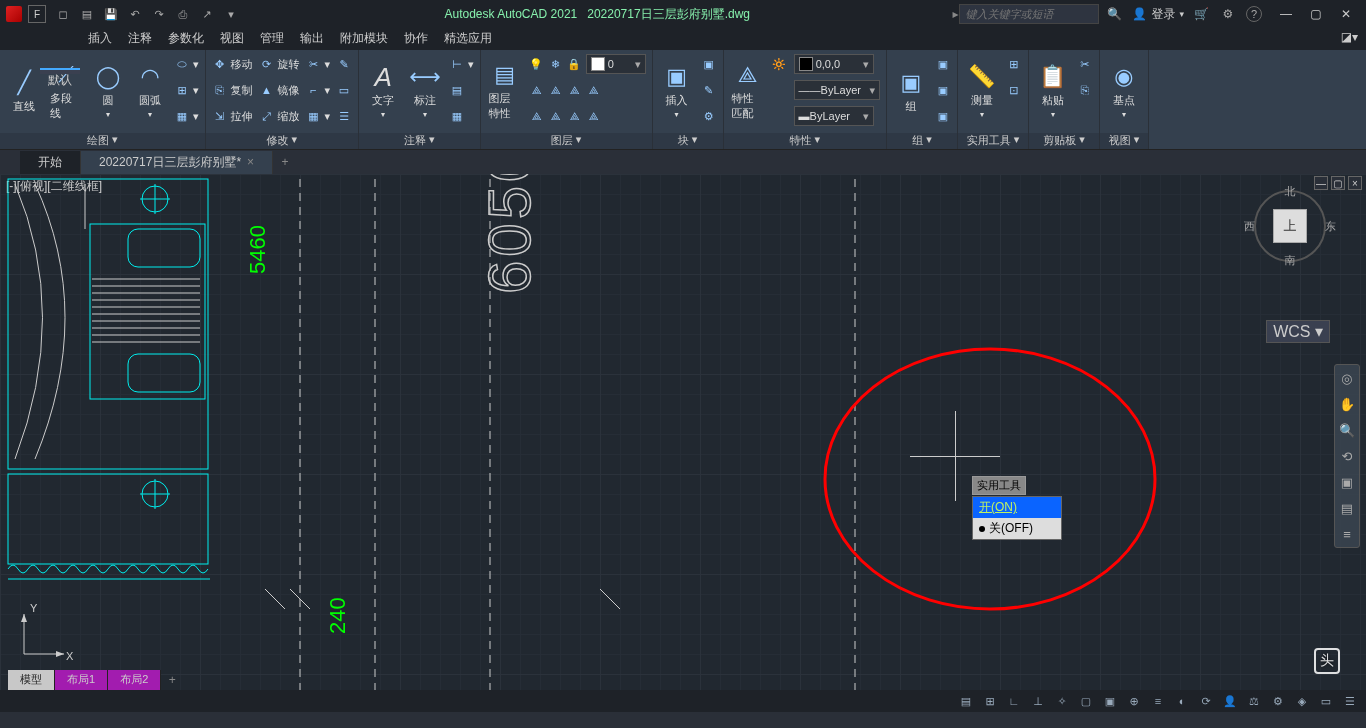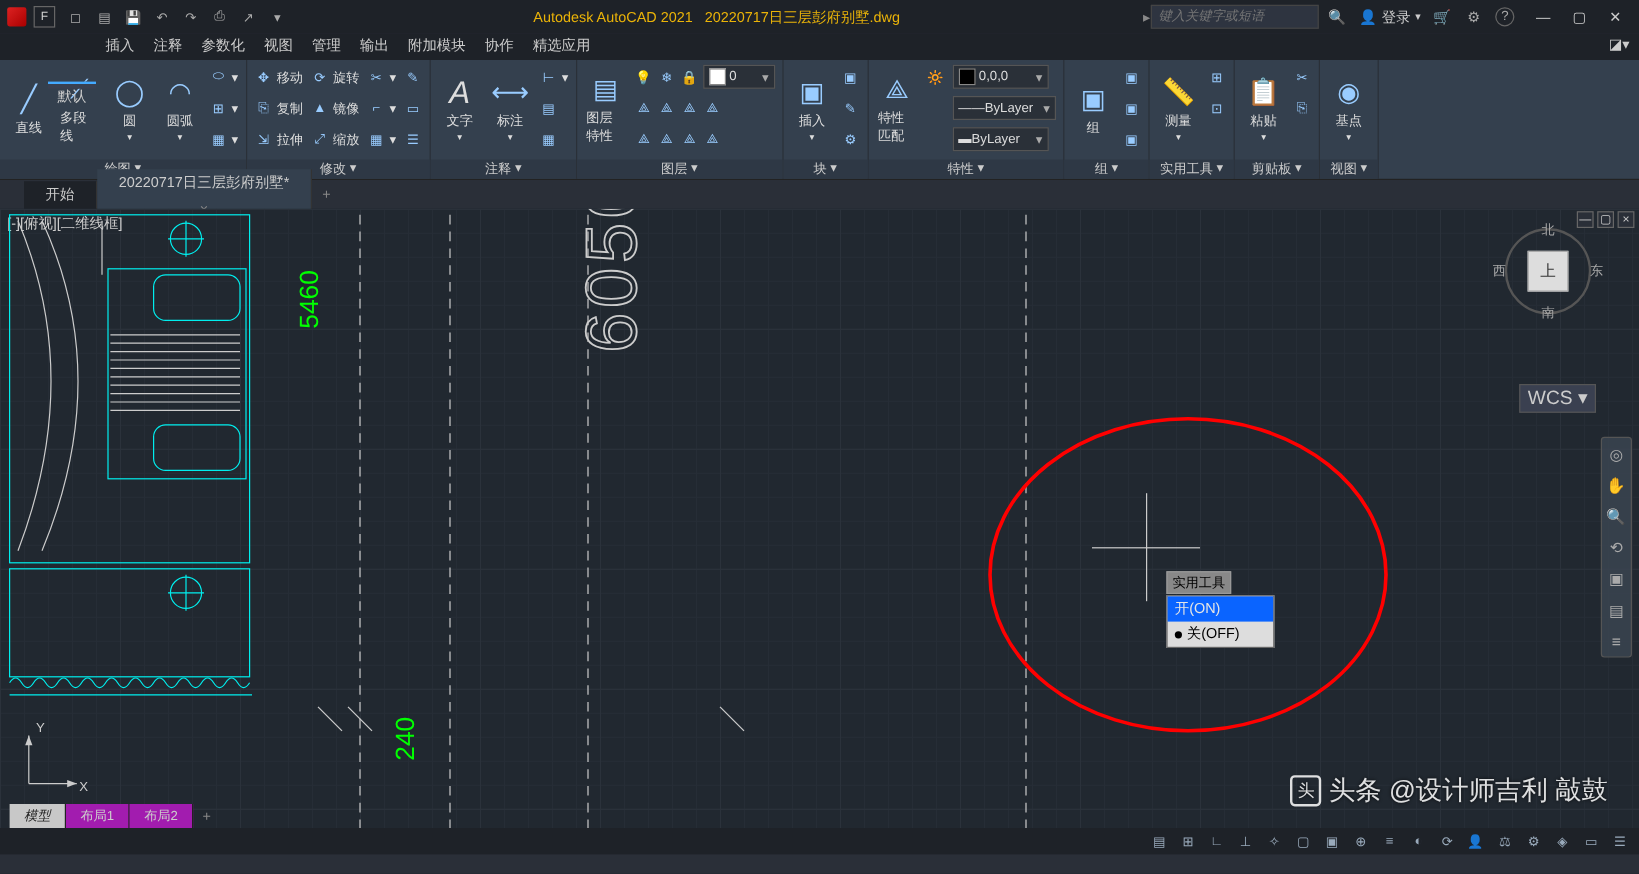--- a/index.html
+++ b/index.html
@@ -4,21 +4,21 @@
 <style>
 * { box-sizing: border-box; margin: 0; padding: 0; font-family: "Microsoft YaHei", sans-serif; }
 body { width: 1366px; height: 728px; background: #2a2f38; color: #d0d0d0; font-size: 12px; overflow: hidden; position: relative; }
 
 
 .titlebar { height: 28px; background: #1e2228; display: flex; align-items: center; padding: 0 6px; }
 .tb-logo { width: 16px; height: 16px; background: linear-gradient(135deg,#d22,#a00); border-radius: 2px; margin-right: 6px; }
 .tb-fbox { width: 18px; height: 18px; border: 1px solid #666; display: flex; align-items: center; justify-content: center; font-size: 10px; margin-right: 6px; }
 .tb-qat { display: flex; gap: 2px; }
 .tb-qat .qi { width: 22px; height: 20px; display: flex; align-items: center; justify-content: center; color: #aaa; font-size: 11px; }
-.tb-title { flex: 1; text-align: center; color: #eab308; font-size: 12px; }
+.tb-title { flex: 1; text-align: center; color: #86efac; font-size: 12px; }
 .tb-search { width: 140px; height: 20px; background: #2e3440; border: 1px solid #444; color: #888; font-style: italic; padding: 0 6px; font-size: 11px; }
 .tb-right { display: flex; align-items: center; gap: 10px; margin-left: 8px; }
 .tb-user { display: flex; align-items: center; gap: 4px; color: #ccc; }
 .tb-icon { width: 16px; height: 16px; color: #aaa; display: flex; align-items: center; justify-content: center; }
 .tb-wc { display: flex; gap: 2px; margin-left: 10px; }
 .tb-wc div { width: 28px; height: 20px; display: flex; align-items: center; justify-content: center; color: #ccc; }
 
 
 .rtabs { height: 22px; background: #1e2228; display: flex; padding-left: 40px; }
 .rtab { padding: 2px 8px; color: #ccc; font-size: 12px; position: relative; }
@@ -36,21 +36,21 @@
 .pcol { display: flex; flex-direction: column; gap: 2px; }
 .prow { display: flex; align-items: center; gap: 3px; height: 24px; padding: 0 2px; color: #ddd; font-size: 11px; }
 .prow .ic { width: 16px; height: 16px; display: flex; align-items: center; justify-content: center; color: #9cf; }
 .combo { height: 20px; background: #2a3038; border: 1px solid #555; padding: 0 18px 0 4px; color: #ddd; font-size: 11px; display: flex; align-items: center; position: relative; min-width: 80px; }
 .combo::after { content: "▾"; position: absolute; right: 4px; color: #aaa; }
 .swatch { width: 14px; height: 14px; border: 1px solid #888; display: inline-block; }
 
 
 .ftabs { height: 24px; background: #2a2f38; display: flex; align-items: center; padding-left: 20px; gap: 0; }
 .ftab { padding: 3px 18px; background: #1e2228; color: #ccc; font-size: 12px; border-right: 1px solid #333; display: flex; align-items: center; gap: 6px; }
-.ftab.active { background: #34404e; flex-direction: column; }
+.ftab.active { background: #34404e; }
 .ftab-add { width: 24px; height: 20px; display: flex; align-items: center; justify-content: center; color: #888; }
 
 
 .canvas { position: relative; height: 516px; background: #212830; overflow: hidden; }
 .vp-label { position: absolute; top: 4px; left: 6px; color: #ccc; font-size: 12px; }
 .grid { position: absolute; inset: 0; background-image:
   linear-gradient(#2b323b 1px, transparent 1px),
   linear-gradient(90deg, #2b323b 1px, transparent 1px),
   linear-gradient(#262d36 1px, transparent 1px),
   linear-gradient(90deg, #262d36 1px, transparent 1px);
@@ -62,21 +62,21 @@
 .big-num { fill: none; stroke: #ccc; stroke-width: 1.5; }
 .redcirc { stroke: #f00; fill: none; stroke-width: 3; }
 
 
 .cross-h, .cross-v { position: absolute; background: #ccc; }
 .cross-h { width: 90px; height: 1px; left: 910px; top: 282px; }
 .cross-v { width: 1px; height: 90px; left: 955px; top: 237px; }
 .tip { position: absolute; left: 972px; top: 302px; border: 1px solid #999; background: #888; color: #000; font-size: 11px; padding: 1px 4px; }
 .optbox { position: absolute; left: 972px; top: 322px; background: #ddd; border: 1px solid #666; font-size: 12px; width: 90px; }
 .opt { padding: 2px 6px; color: #000; }
-.opt.sel { background: #0a64ff; color: #e5e5e5; }
+.opt.sel { background: #0a64ff; color: #bef264; text-decoration: underline; }
 .opt .dot { display: inline-block; width: 6px; height: 6px; background: #000; border-radius: 50%; margin-right: 4px; }
 
 
 .vcube-wrap { position: absolute; top: 12px; right: 36px; width: 80px; height: 80px; }
 .vcube-wrap .dir { position: absolute; color: #aaa; font-size: 11px; }
 .vcube { position: absolute; top: 50%; left: 50%; width: 34px; height: 34px; transform: translate(-50%,-50%); background: #ddd; color: #333; display: flex; align-items: center; justify-content: center; font-size: 13px; border: 1px solid #aaa; }
 .vcube-ring { position: absolute; inset: 4px; border: 2px solid #555; border-radius: 50%; }
 .wcs { position: absolute; top: 146px; right: 36px; background: #3a4050; border: 1px solid #555; padding: 1px 6px; font-size: 16px; color: #ccc; }
 
 
@@ -86,21 +86,21 @@
 
 .cv-wc { position: absolute; top: 2px; right: 4px; display: flex; gap: 3px; }
 .cv-wc div { width: 14px; height: 14px; border: 1px solid #666; color: #ccc; font-size: 10px; display: flex; align-items: center; justify-content: center; background: #2a2f38; }
 
 
 .ucs { position: absolute; left: 14px; bottom: 24px; color: #ccc; font-size: 11px; }
 
 
 .ltabs { position: absolute; left: 8px; bottom: 0; height: 20px; display: flex; }
 .ltab { padding: 2px 12px; background: #a21caf; color: #ccc; font-size: 11px; border-right: 1px solid #222; }
-.ltab.active { background: #c8c8c8; color: #222; font-style: italic; }
+.ltab.active { background: #c8c8c8; color: #222; }
 .ltab-add { width: 22px; display: flex; align-items: center; justify-content: center; color: #888; }
 
 
 .status { height: 22px; background: #1e2228; display: flex; align-items: center; justify-content: flex-end; padding: 0 6px; gap: 4px; }
 .status .si { width: 20px; height: 18px; display: flex; align-items: center; justify-content: center; color: #9ab; font-size: 11px; }
 
 
 .wm { position: absolute; right: 26px; bottom: 16px; color: #fff; font-size: 22px; opacity: .85; display: flex; align-items: center; gap: 6px; pointer-events: none; text-shadow: 0 0 3px #000; }
 .wm-logo { width: 26px; height: 26px; border: 2px solid #fff; border-radius: 4px; display: flex; align-items: center; justify-content: center; font-size: 14px; }
 </style>
@@ -532,21 +532,20 @@
 
   <div class="ltabs">
     <div class="ltab active">模型</div>
     <div class="ltab">布局1</div>
     <div class="ltab">布局2</div>
     <div class="ltab-add">+</div>
   </div>
 
   <div class="wm">
     <div class="wm-logo">头</div>
-    <span>头条 @设计师吉利 敲鼓</span>
   </div>
 </div>
 
 <div class="status">
   <div class="si">▤</div>
   <div class="si">⊞</div>
   <div class="si">∟</div>
   <div class="si">⊥</div>
   <div class="si">✧</div>
   <div class="si">▢</div>

